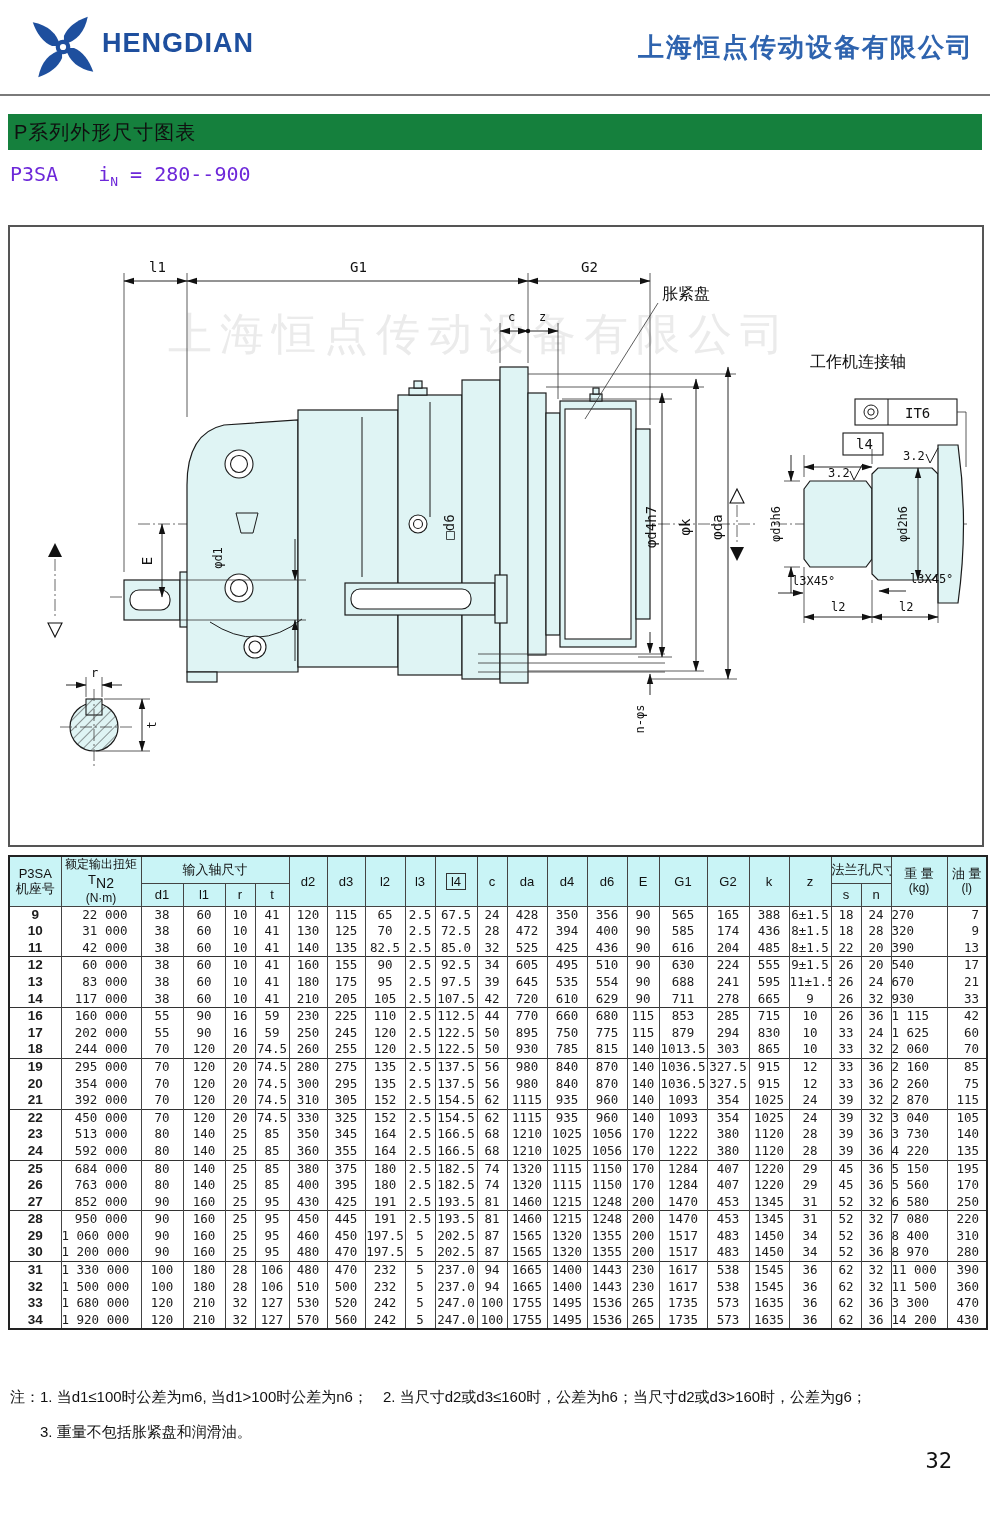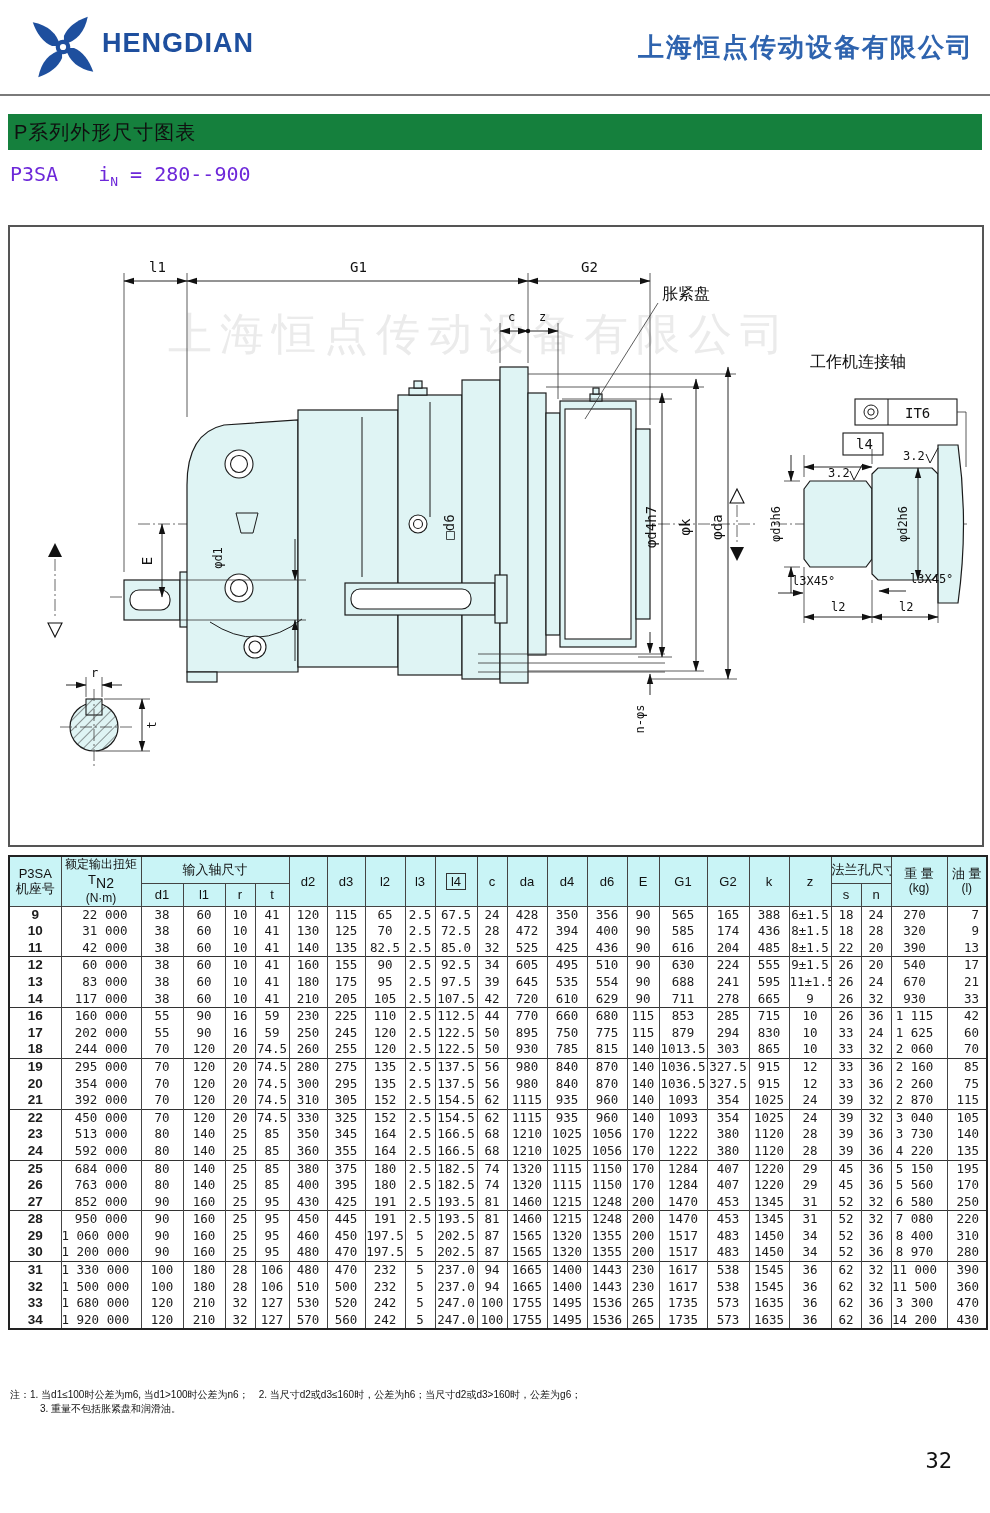--- a/index.html
+++ b/index.html
@@ -51,27 +51,27 @@
           border-bottom:1px solid #444;}
   #dtable thead tr:first-child th{border-top:none;}
   #dtable thead th .sub2{font-size:12px;}
   #dtable thead th sub{font-size:14px;}
   #dtable thead .boxed{display:inline-block;border:1px solid #333;padding:0 4px;line-height:15px;}
   #dtable tbody td{font-family:"DejaVu Sans Mono",monospace;font-size:12.5px;height:16.6px;
           line-height:16.6px;border-top:none;border-bottom:none;color:#1c1c1c;}
   #dtable tbody tr.group-start td{border-top:1.5px solid #333;}
   #dtable tbody td.c0{font-family:"Liberation Sans",sans-serif;font-weight:bold;font-size:13.5px;}
   #dtable tbody td.c1{text-align:right;padding-right:13px;}
-  #dtable tbody td.c22{text-align:center;padding-right:9px;}
+  #dtable tbody td.c22{text-align:left;padding-right:9px;}
   #dtable tbody td.c23{text-align:right;padding-right:7px;}
   #dtable thead .two-line{line-height:15px;}
 
   
-  #notes{position:absolute;left:10px;top:1388px;font-size:10px;color:#111;}
-  #notes .l2{margin-top:0;margin-left:30px;}
+  #notes{position:absolute;left:10px;top:1388px;font-size:15px;color:#111;}
+  #notes .l2{margin-top:16px;margin-left:30px;}
 
   #pagenum{position:absolute;right:38px;top:1448px;font-size:22px;
            font-family:"DejaVu Sans Mono",monospace;color:#111;}
 </style>
 </head>
 <body>
 
 <div id="page">
 
   <div id="hdr">

